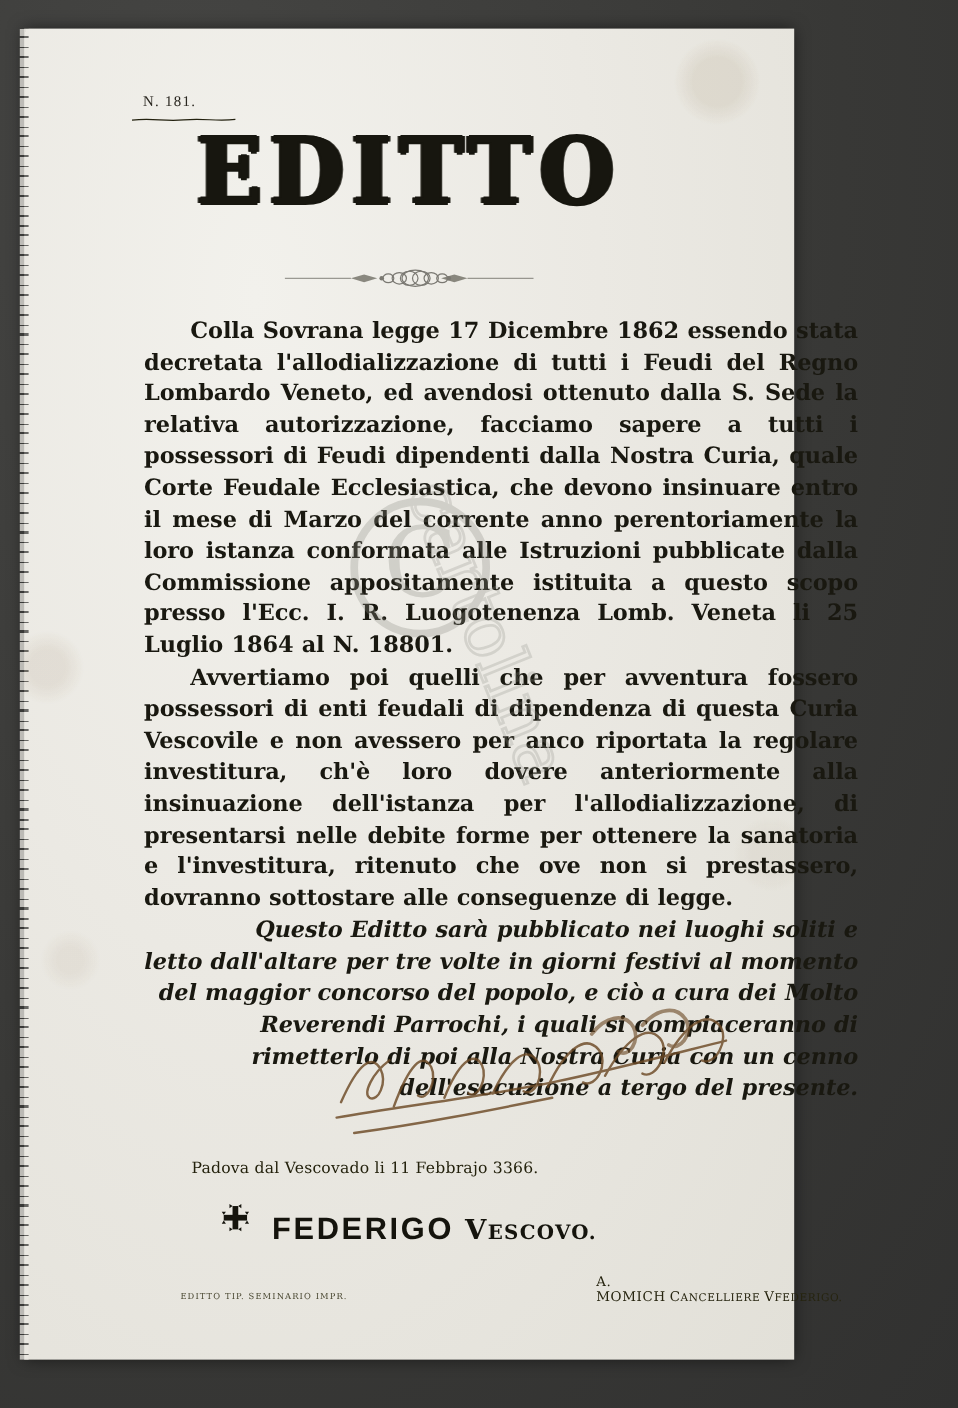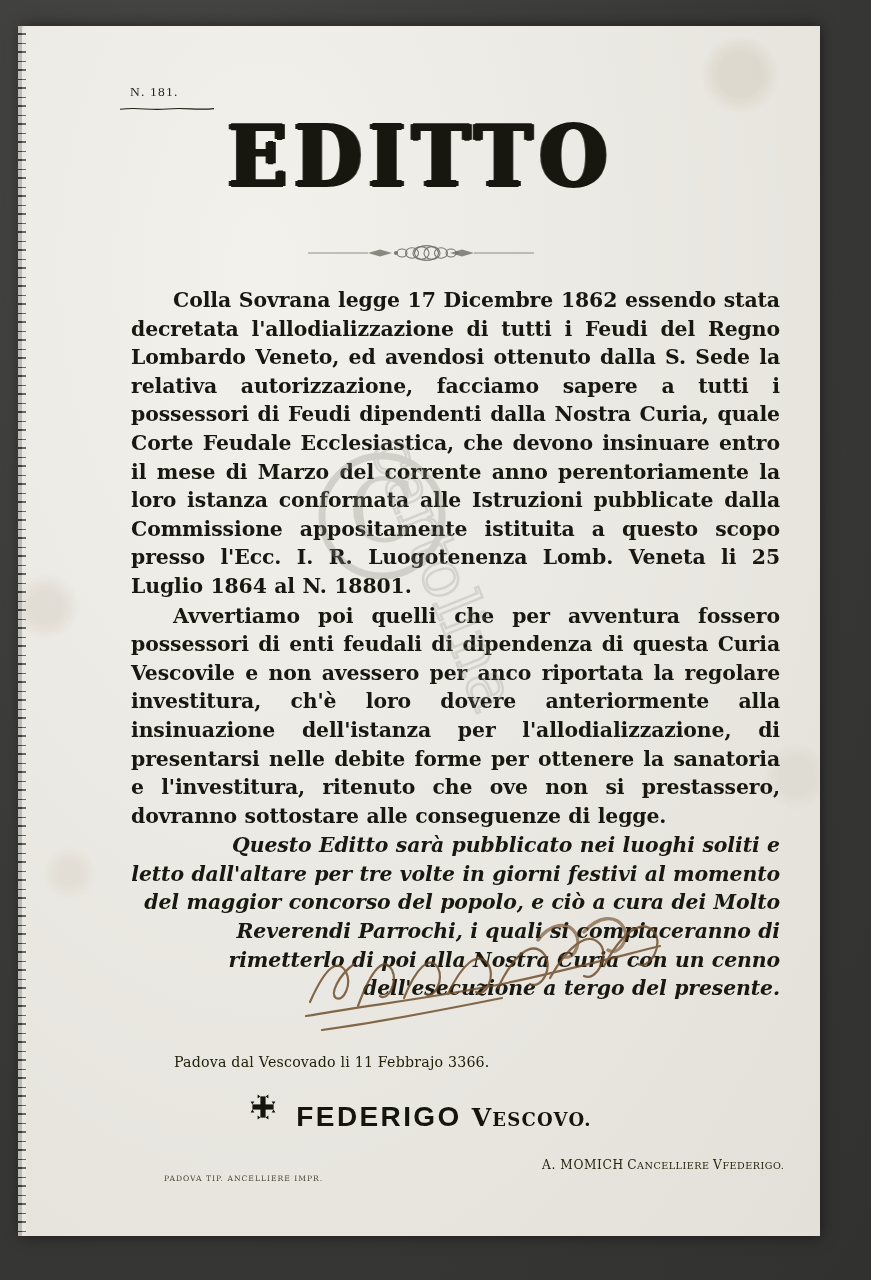--- a/index.html
+++ b/index.html
@@ -21,21 +21,21 @@
     height: 1280px;
     background:
       radial-gradient(ellipse at 20% 10%, #454543 0%, #383836 60%, #313130 100%);
   }
 
   
   #paper-sheet {
     position: absolute;
     left: 22px;
     top: 26px;
-    width: 798px;
+    width: 700px;
     height: 1210px;
     background:
       radial-gradient(ellipse at 30% 20%, #f2f1ec 0%, #ebe9e3 45%, #e2e0d8 100%);
     box-shadow: 0 0 14px rgba(0,0,0,.55);
   }
   
   #paper-grain {
     position: absolute;
     inset: 0;
     pointer-events: none;
@@ -285,21 +285,21 @@
               <path d="M23.6 10.4 L 25.4 7.6 L 21.6 7.6 Z M23.6 15.6 L 25.4 18.4 L 21.6 18.4 Z"></path>
             </g>
           </svg>
         </span>
         <span class="signature-name">FEDERIGO</span>
         <span class="signature-role"><span class="cap">V</span><span>ESCOVO.</span></span>
       </div>
 
       <div class="chancellor-line"><span>A. MOMICH</span><span class="sm">&nbsp;<span class="cap">C</span><span>ANCELLIERE</span>&nbsp;<span class="cap">V</span><span>FEDERIGO.</span></span></div>
 
-      <div class="printer-imprint">PADOVA TIP. ANCELLIERE IMPR.</div>
+      <div class="printer-imprint">EDITTO TIP. SEMINARIO IMPR.</div>
 
       <svg id="copyright-watermark" viewBox="0 0 300 300">
         <circle cx="92" cy="92" r="60" fill="none" stroke="#8e8e86" stroke-width="7"></circle>
         <text x="92" y="118" text-anchor="middle" font-family="DejaVu Serif, serif" font-size="88" fill="#8e8e86">C</text>
         <g transform="rotate(68 150 150)" opacity=".85">
           <text x="150" y="168" text-anchor="middle" font-family="DejaVu Serif, serif" font-size="64" fill="none" stroke="#8e8e86" stroke-width="2.5">cartolina</text>
         </g>
       </svg>
 
       <svg id="ink-annotation" viewBox="0 0 400 140">

